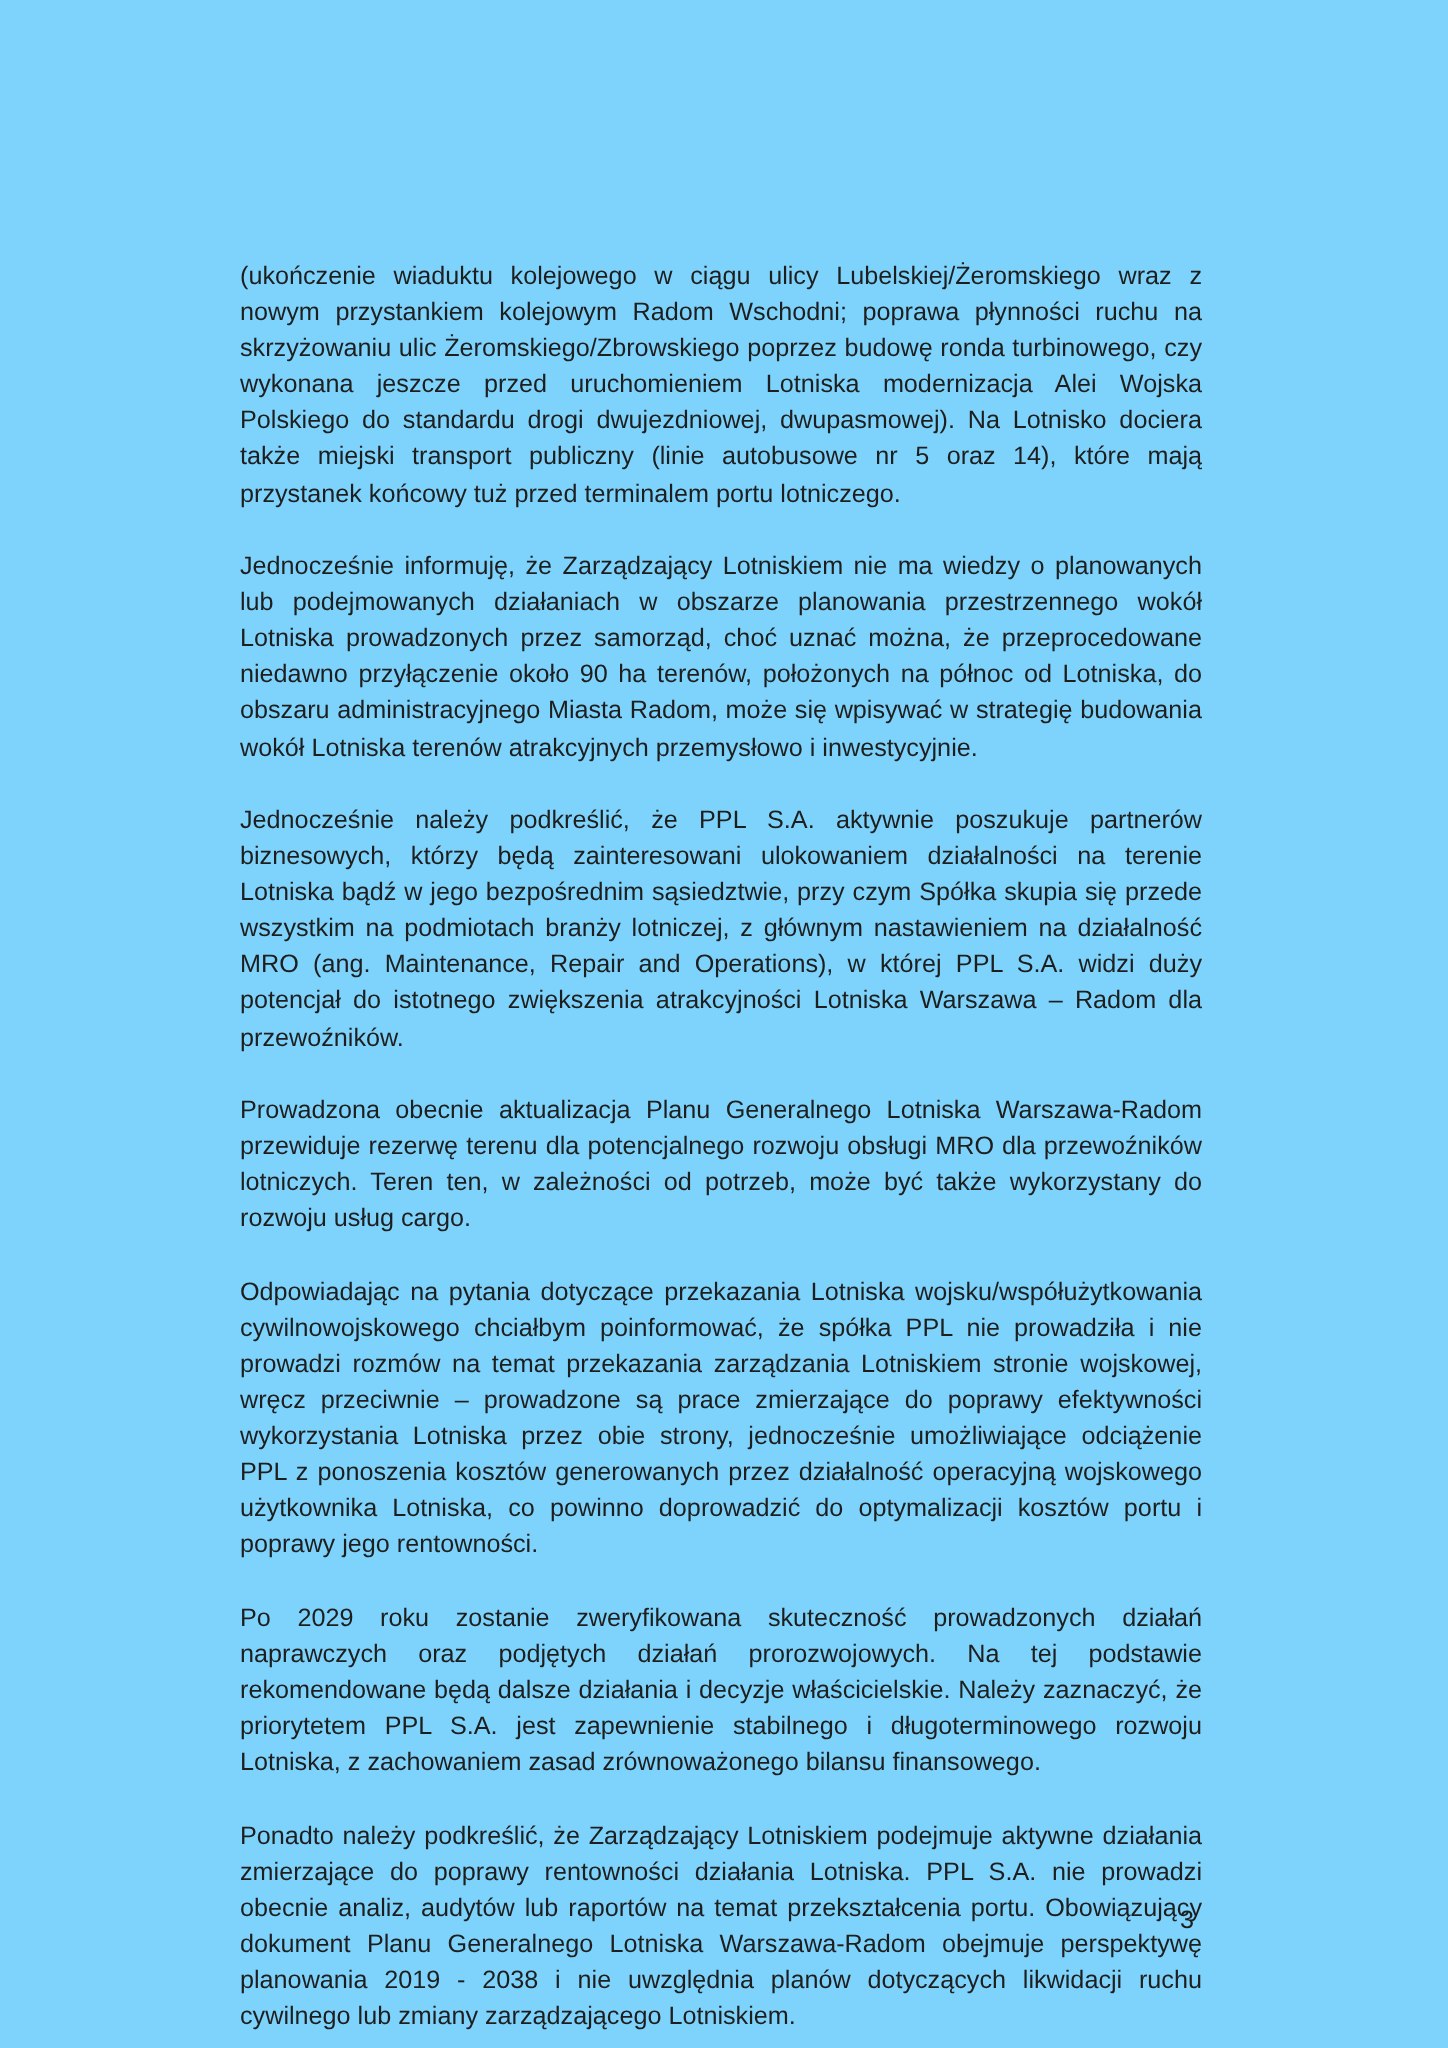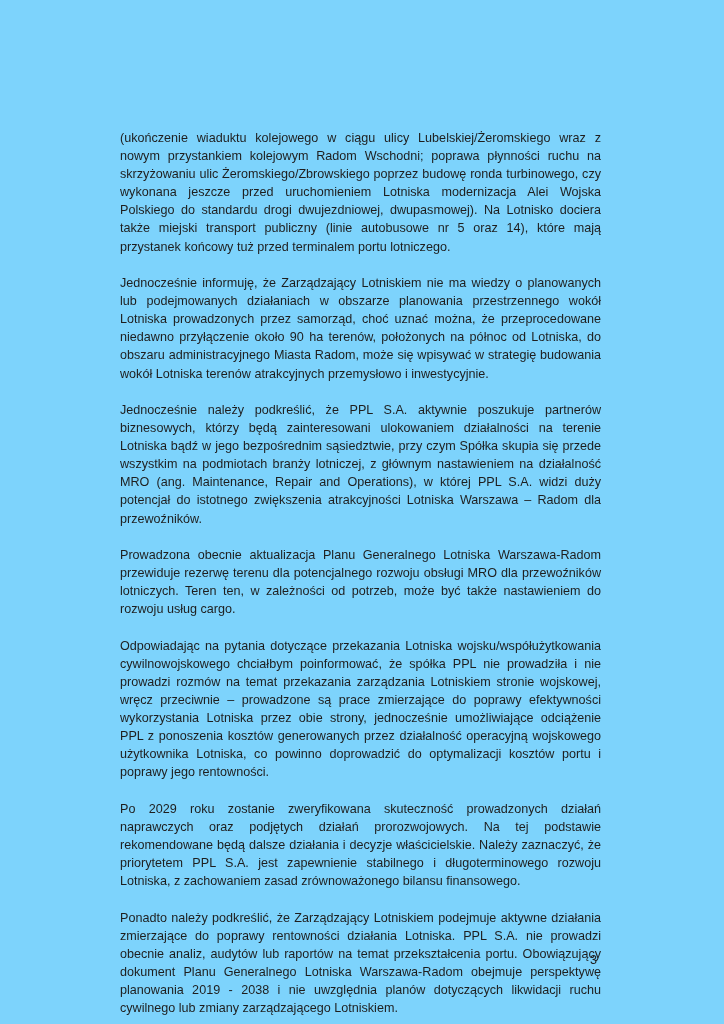--- a/index.html
+++ b/index.html
@@ -20,19 +20,19 @@
   }
 </style>
 </head>
 <body>
 
 <div class="page">
   <div class="content">
     <p>(ukończenie wiaduktu kolejowego w ciągu ulicy Lubelskiej/Żeromskiego wraz z nowym przystankiem kolejowym Radom Wschodni; poprawa płynności ruchu na skrzyżowaniu ulic Żeromskiego/Zbrowskiego poprzez budowę ronda turbinowego, czy wykonana jeszcze przed uruchomieniem Lotniska modernizacja Alei Wojska Polskiego do standardu drogi dwujezdniowej, dwupasmowej). Na Lotnisko dociera także miejski transport publiczny (linie autobusowe nr 5 oraz 14), które mają przystanek końcowy tuż przed terminalem portu lotniczego.</p>
     <p>Jednocześnie informuję, że Zarządzający Lotniskiem nie ma wiedzy o planowanych lub podejmowanych działaniach w obszarze planowania przestrzennego wokół Lotniska prowadzonych przez  samorząd, choć uznać można, że przeprocedowane niedawno przyłączenie około 90 ha terenów, położonych na północ od Lotniska, do obszaru administracyjnego Miasta Radom, może się wpisywać w strategię budowania wokół Lotniska terenów atrakcyjnych przemysłowo i inwestycyjnie.</p>
     <p>Jednocześnie należy podkreślić, że PPL S.A. aktywnie poszukuje partnerów biznesowych, którzy będą zainteresowani ulokowaniem działalności na terenie Lotniska bądź w jego bezpośrednim sąsiedztwie, przy czym Spółka skupia się przede wszystkim na podmiotach branży lotniczej, z głównym nastawieniem na działalność MRO (ang. Maintenance, Repair and Operations), w której PPL S.A. widzi duży potencjał do istotnego zwiększenia atrakcyjności Lotniska Warszawa – Radom dla przewoźników.</p>
-    <p>Prowadzona obecnie aktualizacja Planu Generalnego Lotniska Warszawa-Radom przewiduje rezerwę terenu dla potencjalnego rozwoju obsługi MRO  dla przewoźników lotniczych. Teren ten, w zależności od potrzeb, może być także nastawieniem do rozwoju usług cargo.</p>
+    <p>Prowadzona obecnie aktualizacja Planu Generalnego Lotniska Warszawa-Radom przewiduje rezerwę terenu dla potencjalnego rozwoju obsługi MRO  dla przewoźników lotniczych. Teren ten, w zależności od potrzeb, może być także wykorzystany do rozwoju usług cargo.</p>
     <p>Odpowiadając na pytania dotyczące przekazania Lotniska wojsku/współużytkowania cywilnowojskowego chciałbym poinformować, że spółka PPL nie prowadziła i nie prowadzi rozmów na temat przekazania zarządzania Lotniskiem stronie wojskowej, wręcz przeciwnie – prowadzone są prace zmierzające do poprawy efektywności wykorzystania Lotniska przez obie strony,  jednocześnie umożliwiające odciążenie PPL z ponoszenia kosztów generowanych przez działalność operacyjną wojskowego użytkownika Lotniska, co powinno doprowadzić do optymalizacji kosztów portu i poprawy jego rentowności.</p>
     <p>Po 2029 roku zostanie zweryfikowana skuteczność prowadzonych działań naprawczych oraz podjętych działań prorozwojowych. Na tej podstawie rekomendowane będą dalsze działania i decyzje właścicielskie. Należy zaznaczyć, że priorytetem PPL S.A. jest zapewnienie stabilnego i długoterminowego rozwoju Lotniska, z zachowaniem zasad zrównoważonego bilansu finansowego.</p>
     <p>Ponadto należy podkreślić, że Zarządzający Lotniskiem podejmuje aktywne działania zmierzające do poprawy rentowności działania Lotniska. PPL S.A. nie prowadzi obecnie analiz, audytów lub raportów na temat przekształcenia portu. Obowiązujący dokument Planu Generalnego Lotniska Warszawa-Radom obejmuje perspektywę planowania 2019 - 2038 i nie uwzględnia planów dotyczących likwidacji ruchu cywilnego lub zmiany zarządzającego Lotniskiem.</p>
   </div>
   <div class="page-number">3</div>
 </div>
 
 </body></html>

